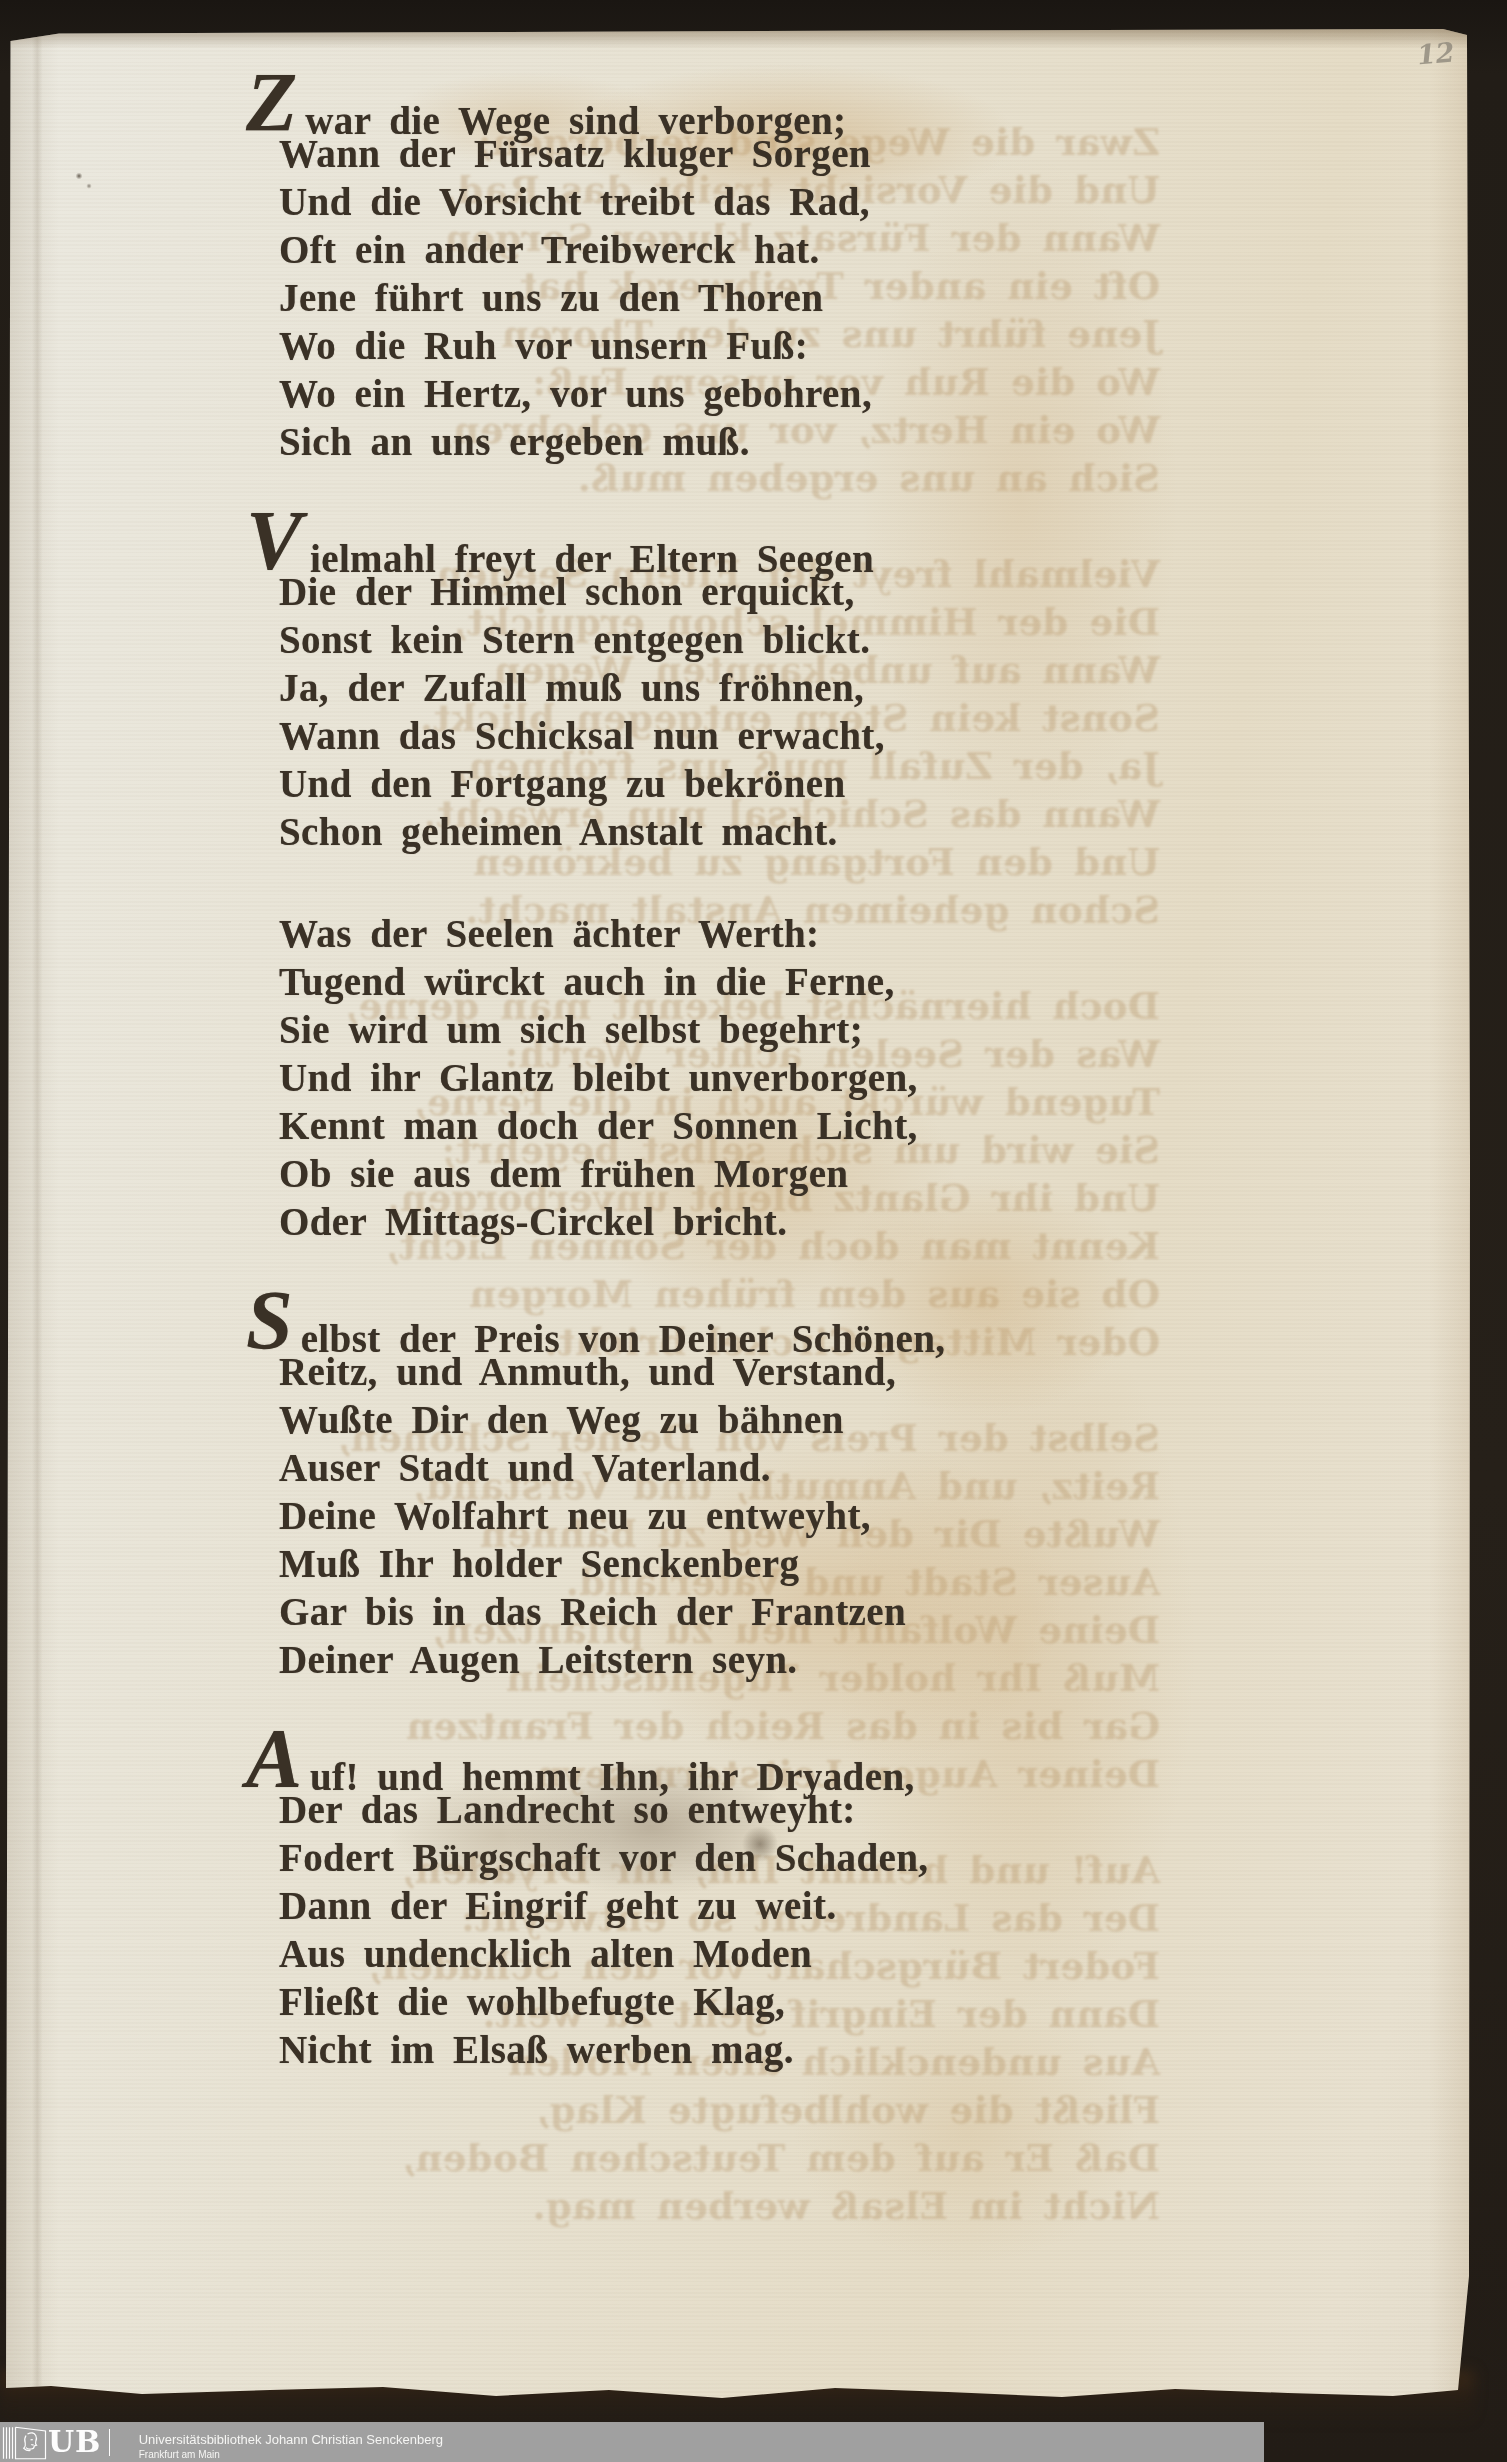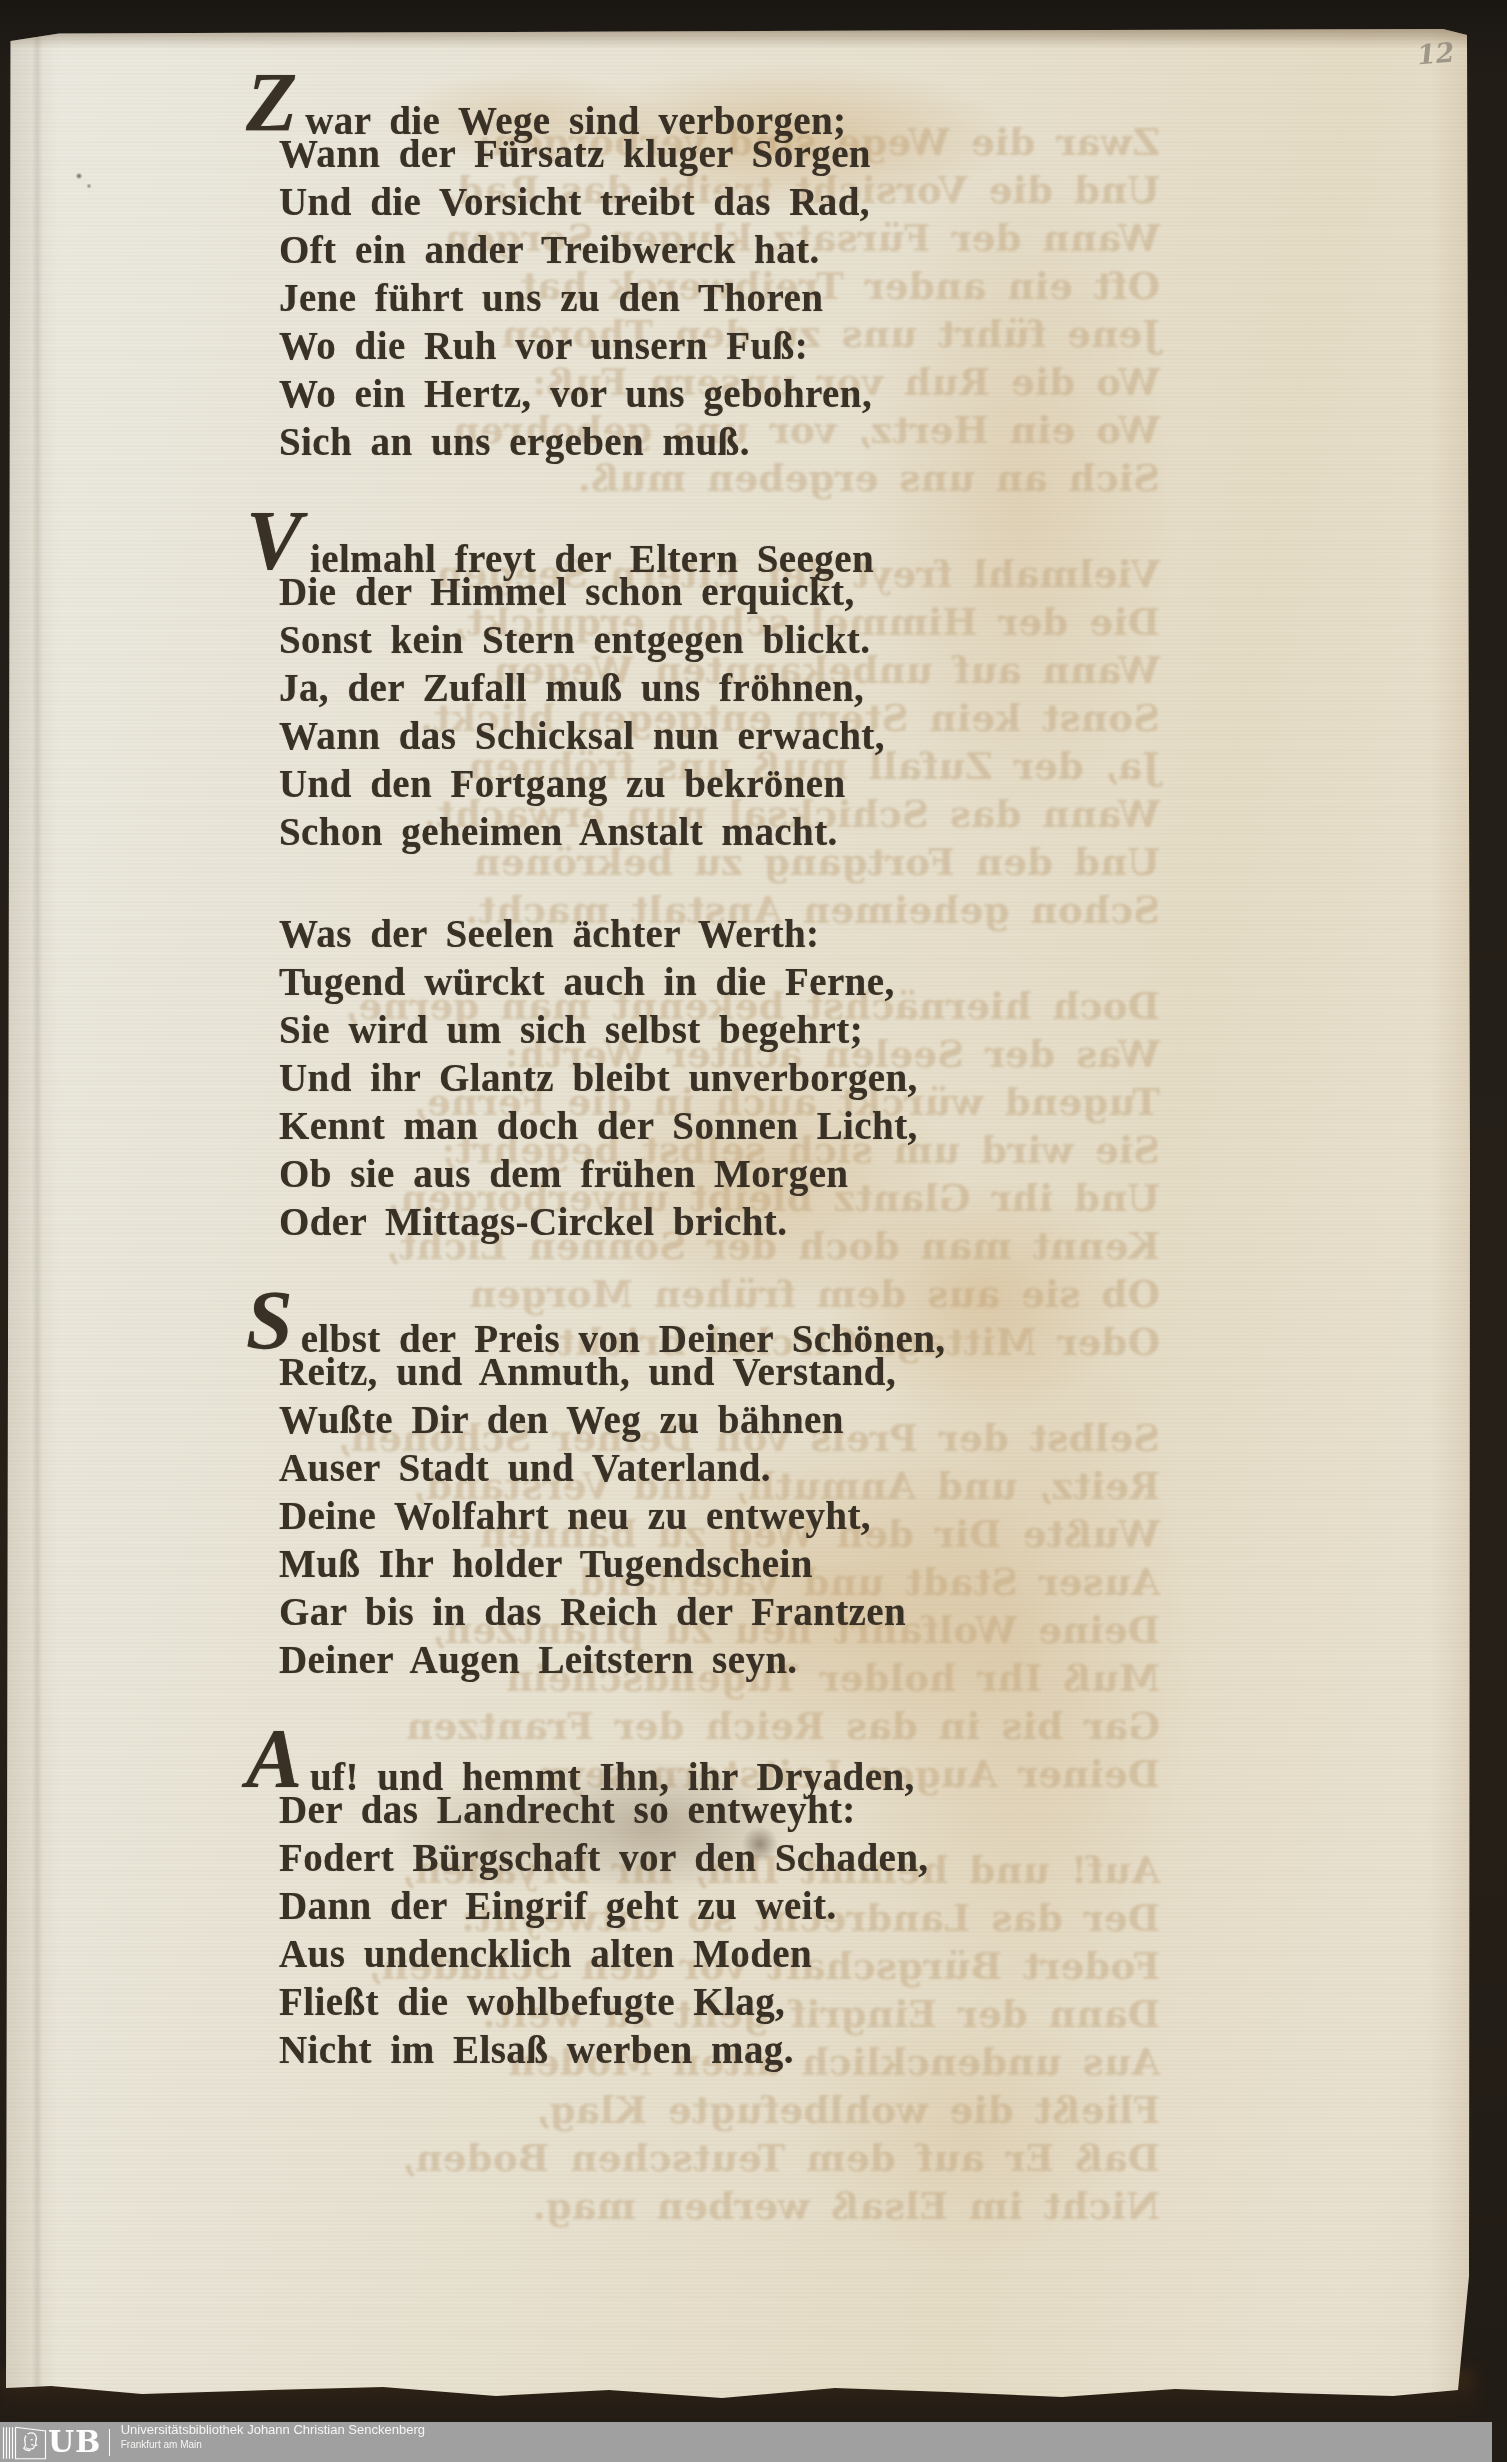--- a/index.html
+++ b/index.html
@@ -78,23 +78,24 @@
     transform:rotate(-5deg); opacity:.8;
   }
   
   .under-shadow{
     position:absolute; left:0; top:2371px; width:1474px; height:53px; z-index:1;
     background:linear-gradient(180deg, rgba(96,60,26,.45) 0%, rgba(60,38,18,.25) 45%, rgba(0,0,0,0) 100%);
     filter:blur(6.8px);
   }
   
   .footerbar{
-    position:absolute; left:0; bottom:0; width:1492px; height:40px; z-index:6;
-    background:#a0a0a0; display:flex; align-items:flex-start;
+    position:absolute; left:0; bottom:0; width:1264px; height:40px; z-index:6;
+    background:#a0a0a0; display:flex; align-items:flex-end;
     font-family:"Liberation Sans", sans-serif;
+    gap:18px;
   }
   .logo{ display:flex; align-items:center; height:100%; flex:0 0 auto; }
   .logo svg{ display:block; margin:1.5px 0 0 1.5px; }
   .ub{
     font-family:"DejaVu Serif", serif; font-weight:bold; font-size:30px;
     color:#fdfdfd; letter-spacing:0.8px; margin:0 7.5px 1.5px 1.5px;
   }
   .logo-divider{ width:1.5px; height:27px; background:#fdfdfd; margin-right:10.6px; }
   .libtext{ color:#f5f5f3; }
   .libname{ font-size:13px; line-height:15px; }
@@ -190,21 +191,21 @@
           </div>
   </div>
 
   <div class="stanza">
     <div class="line first"><span class="dropcap">S</span><span>elbst der Preis von Deiner Schönen,</span></div>
     <div>
             <div class="line">Reitz, und Anmuth, und Verstand,</div>
             <div class="line">Wußte Dir den Weg zu bähnen</div>
             <div class="line">Auser Stadt und Vaterland.</div>
             <div class="line">Deine Wolfahrt neu zu entweyht,</div>
-            <div class="line">Muß Ihr holder Tugendschein</div>
+            <div class="line">Muß Ihr holder Senckenberg</div>
             <div class="line">Gar bis in das Reich der Frantzen</div>
             <div class="line">Deiner Augen Leitstern seyn.</div>
           </div>
   </div>
 
   <div class="stanza">
     <div class="line first"><span class="dropcap">A</span><span>uf! und hemmt Ihn, ihr Dryaden,</span></div>
     <div>
             <div class="line">Der das Landrecht so entweyht:</div>
             <div class="line">Fodert Bürgschaft vor den Schaden,</div>

